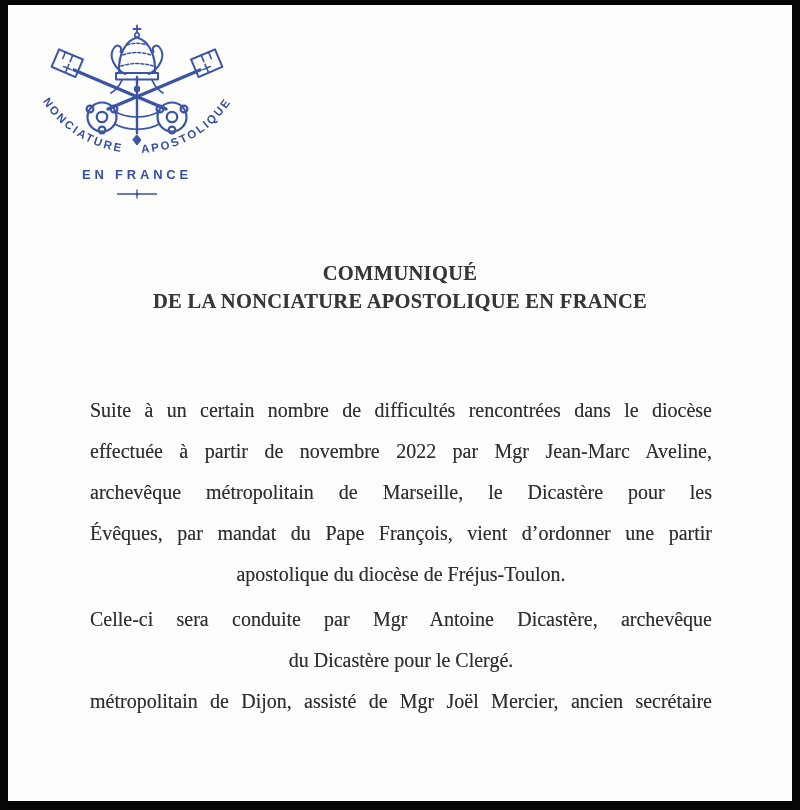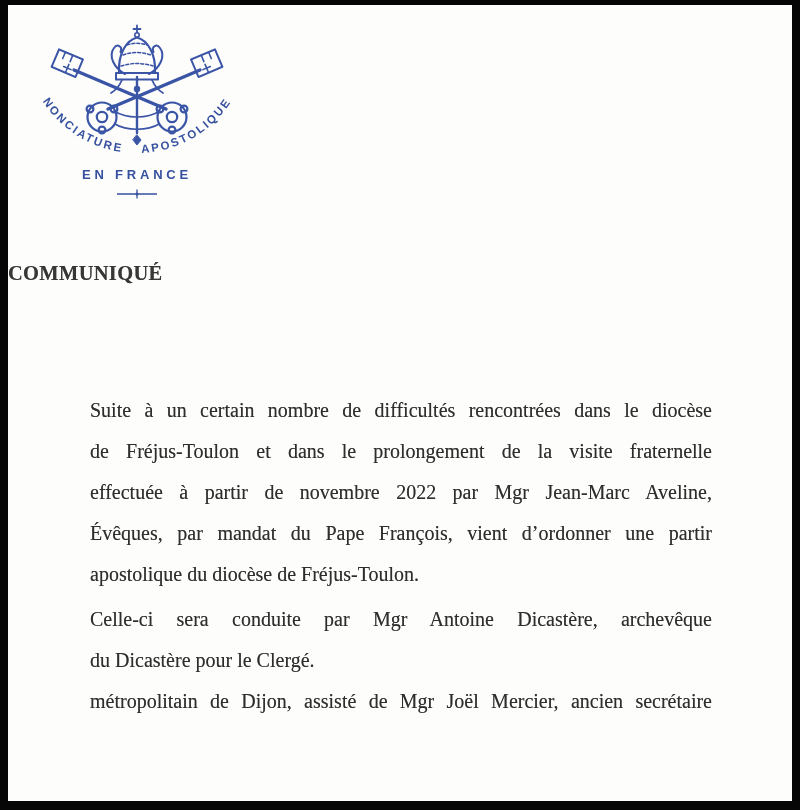--- a/index.html
+++ b/index.html
@@ -20,20 +20,21 @@
     position: absolute;
     left: 14px;
     top: 12px;
   }
 
   .title-block {
     position: absolute;
     top: 254px;
     left: 0;
     width: 100%;
+    text-align: center;
     font-weight: bold;
     font-size: 20.5px;
     line-height: 28px;
     color: #383734;
     letter-spacing: 0.3px;
     text-shadow: 0 0 0.6px rgba(56,55,52,0.55);
   }
 
   .body-text {
     position: absolute;
@@ -46,21 +47,21 @@
     text-shadow: 0 0 0.6px rgba(47,46,44,0.5);
   }
 
   .para { margin: 0 0 4px 0; }
 
   .line {
     text-align: justify;
     text-align-last: justify;
   }
   .line.last {
-    text-align: left;
+    text-align: center;
     text-align-last: auto;
   }
 </style>
 </head>
 <body>
 
 <div class="page">
 
   <svg class="letterhead" width="234" height="196" viewBox="0 0 234 196" xmlns="http://www.w3.org/2000/svg">
 
@@ -120,27 +121,28 @@
 
     <g stroke="#35509f">
       <path d="M95,177 h40" stroke-width="1.3"></path>
       <path d="M115,172.5 v9" stroke-width="1.3"></path>
       <circle cx="115" cy="177" r="1.5" fill="#35509f" stroke="none"></circle>
     </g>
   </svg>
 
   <div class="title-block">
     <div>COMMUNIQUÉ</div>
+    <div>DE LA NONCIATURE APOSTOLIQUE EN FRANCE</div>
   </div>
 
   <div class="body-text">
     <div class="para">
       <div class="line">Suite à un certain nombre de difficultés rencontrées dans le diocèse</div>
-      <div class="line">de Fréjus-Toulon et dans le prolongement de la visite fraternelle</div>
       <div class="line">effectuée à partir de novembre 2022 par Mgr Jean-Marc Aveline,</div>
+      <div class="line">archevêque métropolitain de Marseille, le Dicastère pour les</div>
       <div class="line">Évêques, par mandat du Pape François, vient d’ordonner une partir</div>
       <div class="line last">apostolique du diocèse de Fréjus-Toulon.</div>
     </div>
     <div class="para">
       <div class="line">Celle-ci sera conduite par Mgr Antoine Dicastère, archevêque</div>
       <div class="line last">du Dicastère pour le Clergé.</div>
       <div class="line">métropolitain de Dijon, assisté de Mgr Joël Mercier, ancien secrétaire</div>
     </div>
   </div>
 

